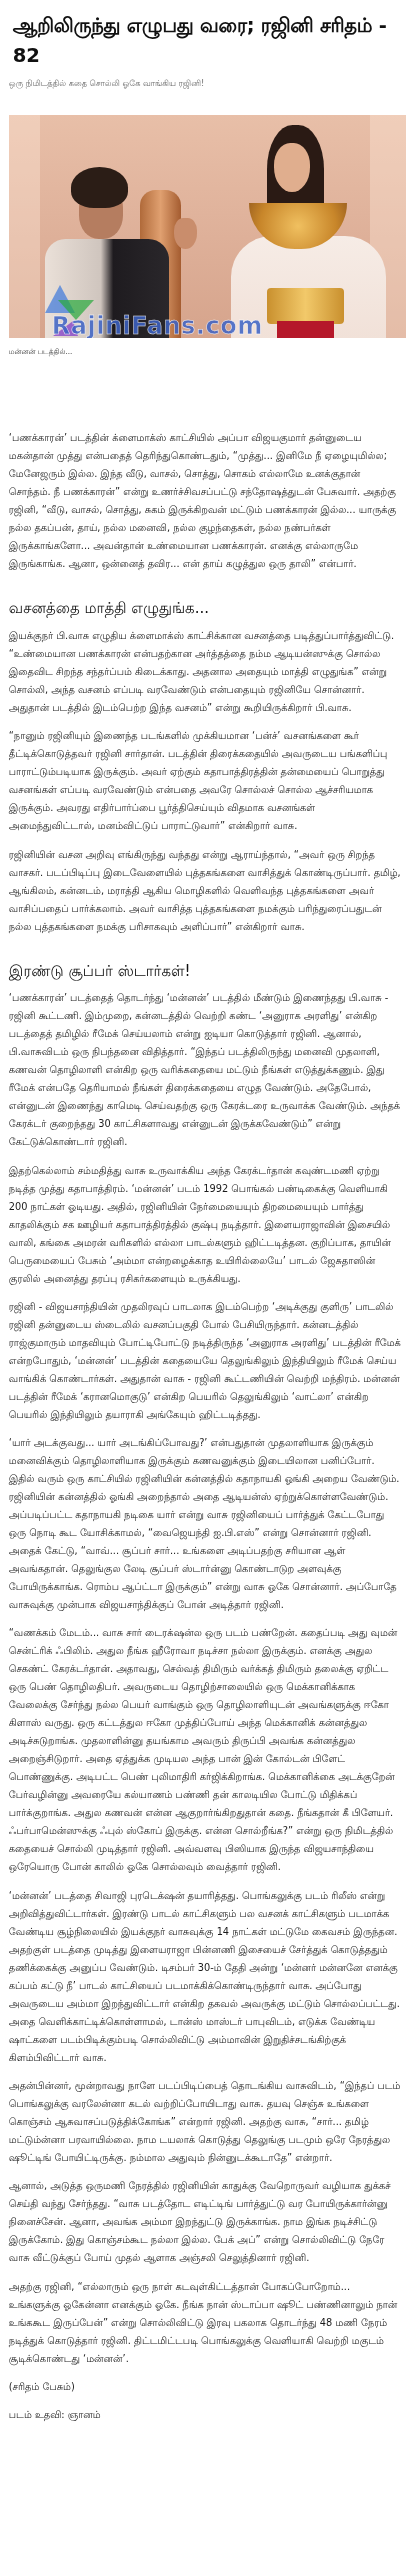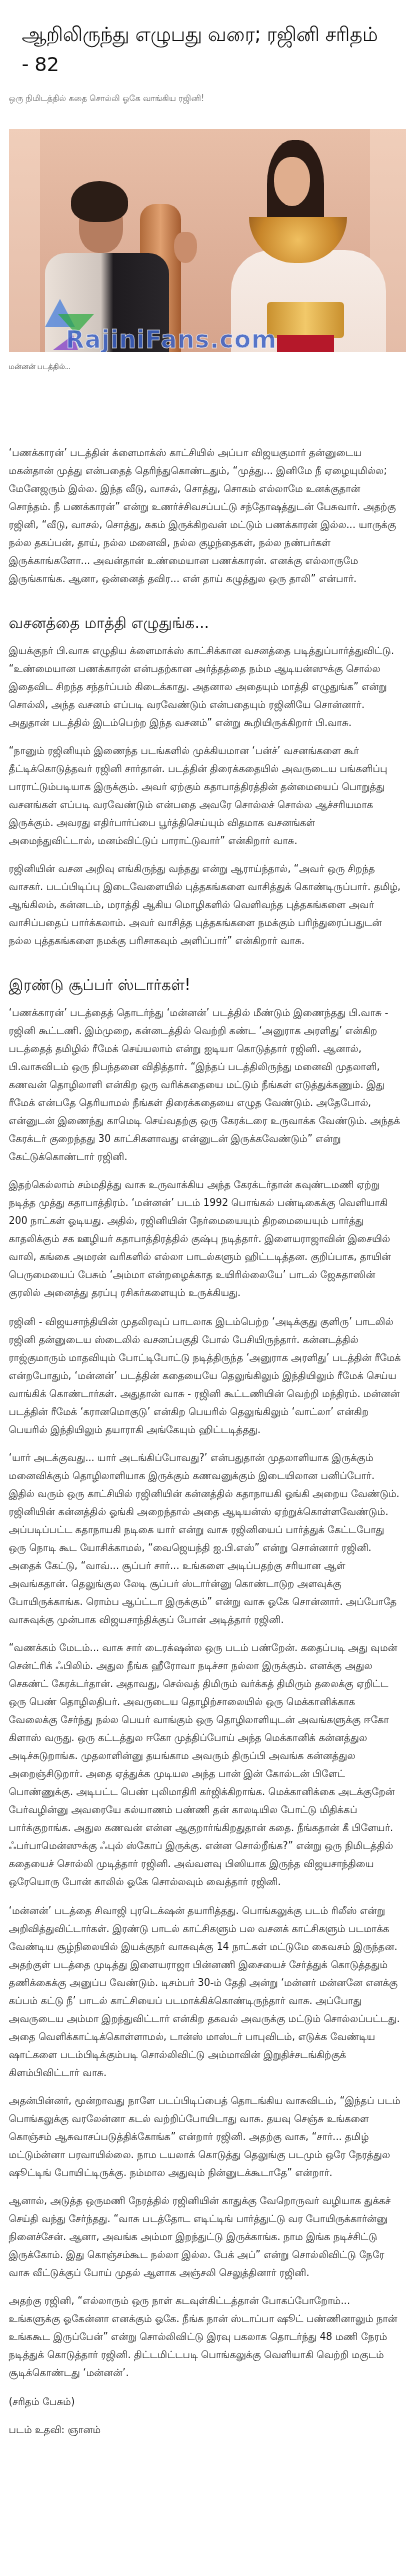--- a/index.html
+++ b/index.html
@@ -4,24 +4,24 @@
 <style>
   html, body { margin: 0; padding: 0; background: #ffffff; }
   body {
     width: 412px;
     font-family: "DejaVu Sans", "Liberation Sans", sans-serif;
     color: #1a1a1a;
   }
   .article { padding: 0 8.8px 20.6px 8.8px; }
   .title {
     font-family: "DejaVu Sans", sans-serif;
-    font-weight: normal;
+    font-weight: bold;
     font-size: 19.6px;
     line-height: 30px;
-    margin: 13px;
+    margin: 4px;
     padding-top: 7.2px;
     color: #111;
     letter-spacing: -0.3px;
   }
   .subtitle {
     font-family: "DejaVu Sans", sans-serif;
     font-size: 8.2px;
     color: #6f6f6f;
     margin: 7.2px 0 0 0;
     line-height: 11.3px;
@@ -40,41 +40,40 @@
   .photo .man-body { position: absolute; left: 36px; top: 124px; width: 124px; height: 103px; border-radius: 20.6px 20.6px 0 0; background: linear-gradient(90deg,#eae0d8 0%,#cfc5be 45%,#1e1b1f 55%,#2a272b 100%); }
   .photo .hand { position: absolute; left: 165px; top: 103px; width: 23px; height: 31px; border-radius: 40% 40% 50% 50%; background: #c98d6c; }
   .photo .statue { position: absolute; left: 131px; top: 75px; width: 41px; height: 155px; border-radius: 15.5px 15.5px 3.1px 3.1px; background: linear-gradient(90deg,#b06a3a,#e0a070,#a45c30); }
   .photo .woman-hair { position: absolute; left: 258px; top: 10.3px; width: 57px; height: 98px; border-radius: 45% 45% 20% 20%; background: #2a1a14; }
   .photo .woman-face { position: absolute; left: 265px; top: 28px; width: 36px; height: 49px; border-radius: 45% 45% 50% 50%; background: #e0ae8e; }
   .photo .collar { position: absolute; left: 240px; top: 88px; width: 98px; height: 46px; border-radius: 0 0 46px 46px; background: radial-gradient(circle,#f0c060 0%,#c8862a 70%,#a06420 100%); }
   .photo .dress { position: absolute; left: 222px; top: 121px; width: 155px; height: 103px; border-radius: 41px 41px 0 0; background: linear-gradient(180deg,#f6ece6 0%,#f1e1d8 100%); }
   .photo .belt { position: absolute; left: 258px; top: 173px; width: 77px; height: 36px; background: linear-gradient(90deg,#c9902e,#f2c96a,#c9902e); border-radius: 4.1px; }
   .photo .skirt { position: absolute; left: 268px; top: 206px; width: 57px; height: 20.6px; background: #b5182a; }
   .watermark {
-    position: absolute; left: 57px; top: 197px;
+    position: absolute; left: 43px; top: 197px;
     font-family: "DejaVu Sans", sans-serif;
     font-weight: bold;
     font-size: 24px;
     color: #3d63c6;
     letter-spacing: 0.5px;
     opacity: 0.85;
     -webkit-text-stroke: 0.5px #ffffff;
   }
   .logo-star { position: absolute; left: 36px; top: 170px; width: 0; height: 0;
     border-left: 15.5px solid transparent; border-right: 15.5px solid transparent; border-bottom: 28px solid rgba(60,120,220,0.7); }
   .logo-star2 { position: absolute; left: 49px; top: 185px; width: 0; height: 0;
     border-left: 18px solid transparent; border-right: 18px solid transparent; border-top: 20.6px solid rgba(40,170,60,0.7); }
   .logo-star3 { position: absolute; left: 44px; top: 206px; width: 0; height: 0;
     border-left: 20.6px solid transparent; border-right: 5.2px solid transparent; border-bottom: 15.5px solid rgba(130,60,200,0.75); }
   .caption {
     font-size: 7.2px;
     color: #444;
     margin: 9.3px 0 0 0;
     line-height: 10.3px;
-    font-family: Liberation Serif, serif;
   }
   .body-text { margin-top: 72px; }
   p.para {
     font-size: 9.8px;
     line-height: 18px;
     margin: 0 0 10.3px 0;
     color: #1a1a1a;
   }
   h3.section {
     font-size: 15px;

